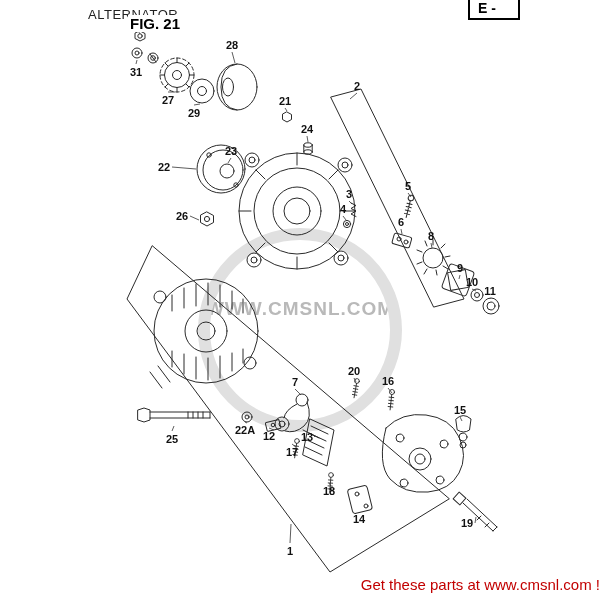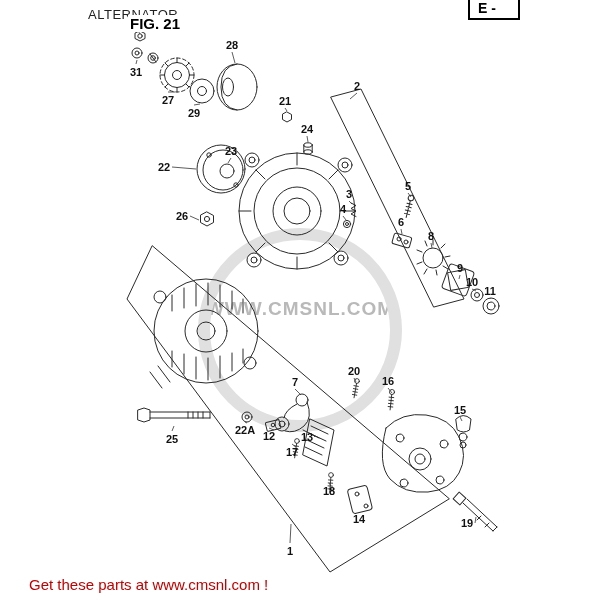--- a/index.html
+++ b/index.html
@@ -34,22 +34,22 @@
   .art { fill:none; stroke:#2a2a2a; stroke-width:1; stroke-linecap:round; stroke-linejoin:round; }
   .wm-ring { fill:none; stroke:#e0e0e0; stroke-width:12; }
   .part-label {
     font-family:"Liberation Sans", sans-serif;
     font-size:11px; font-weight:bold; fill:#111;
     text-anchor:middle; stroke:none;
   }
   .leader { stroke:#333; stroke-width:.8; fill:none; }
 
   .footer-link {
-    position:absolute; left:10px; right:0; top:576px;
-    text-align:left; font-size:15px; color:#c20000;
+    position:absolute; left:0; right:0; top:576px;
+    text-align:right; font-size:15px; color:#c20000;
     text-decoration:none; cursor:pointer;padding-left:19px;
   }
 </style>
 </head>
 <body>
 
 <div class="page">
 
   <div class="watermark">
     <div class="wm2">WWW.CMSNL.COM</div>

